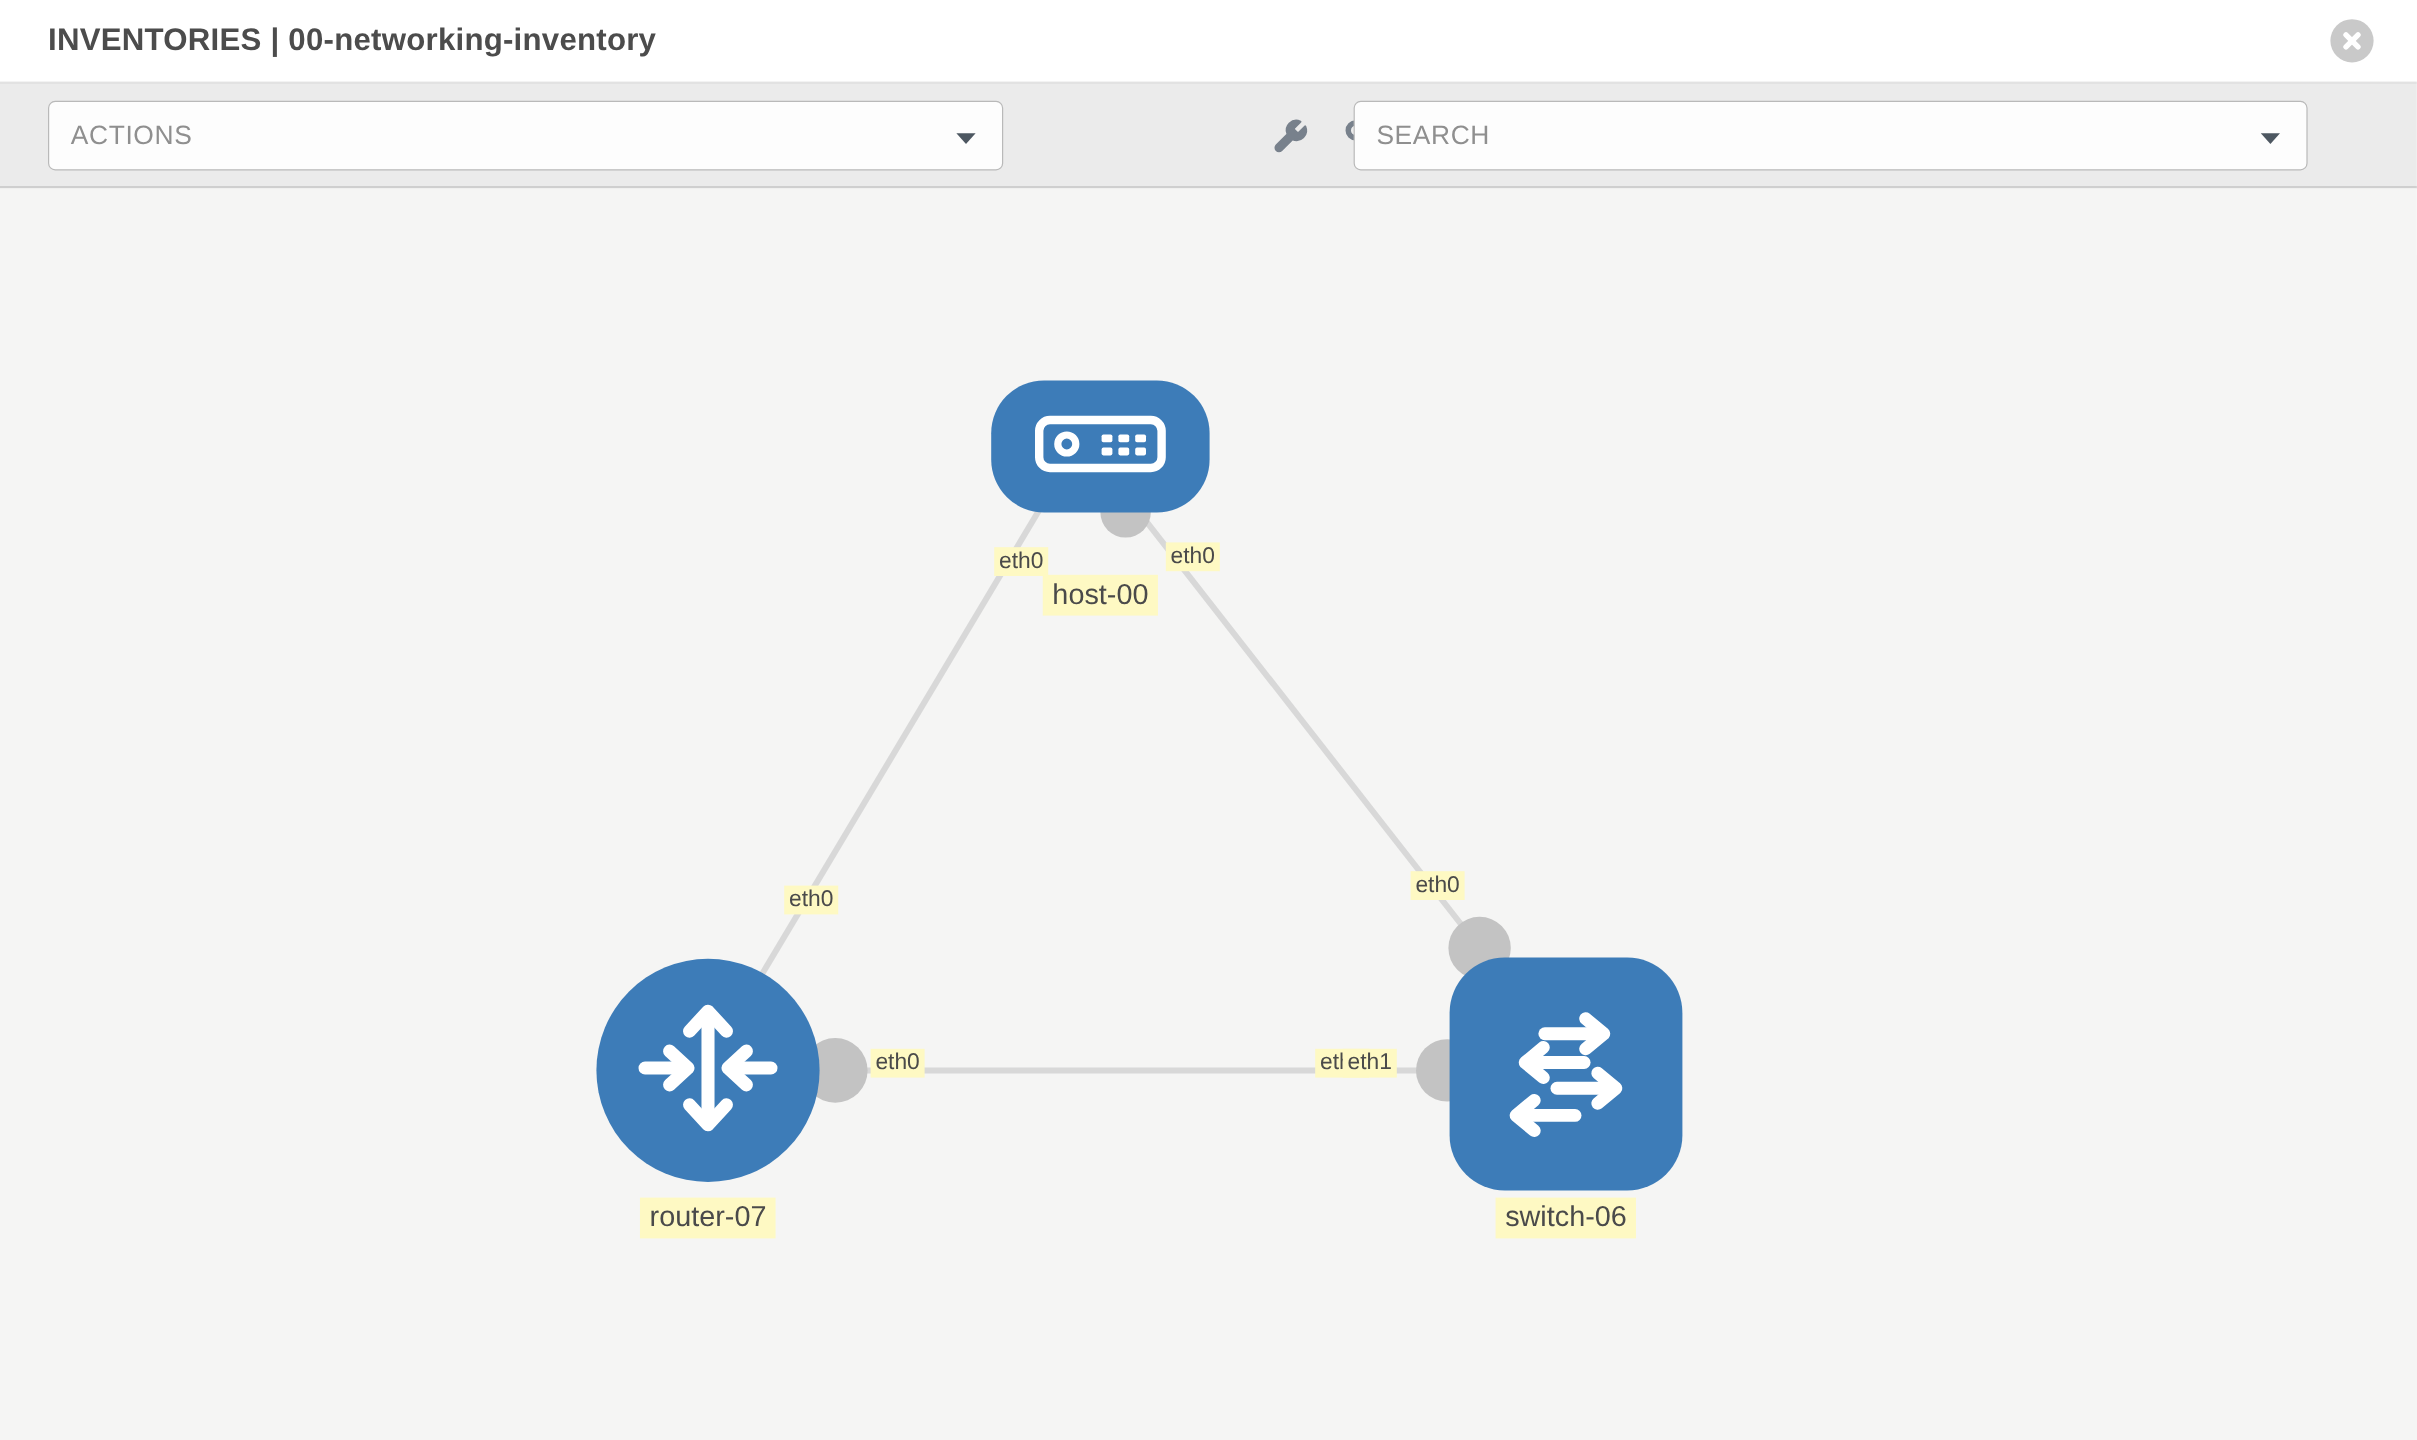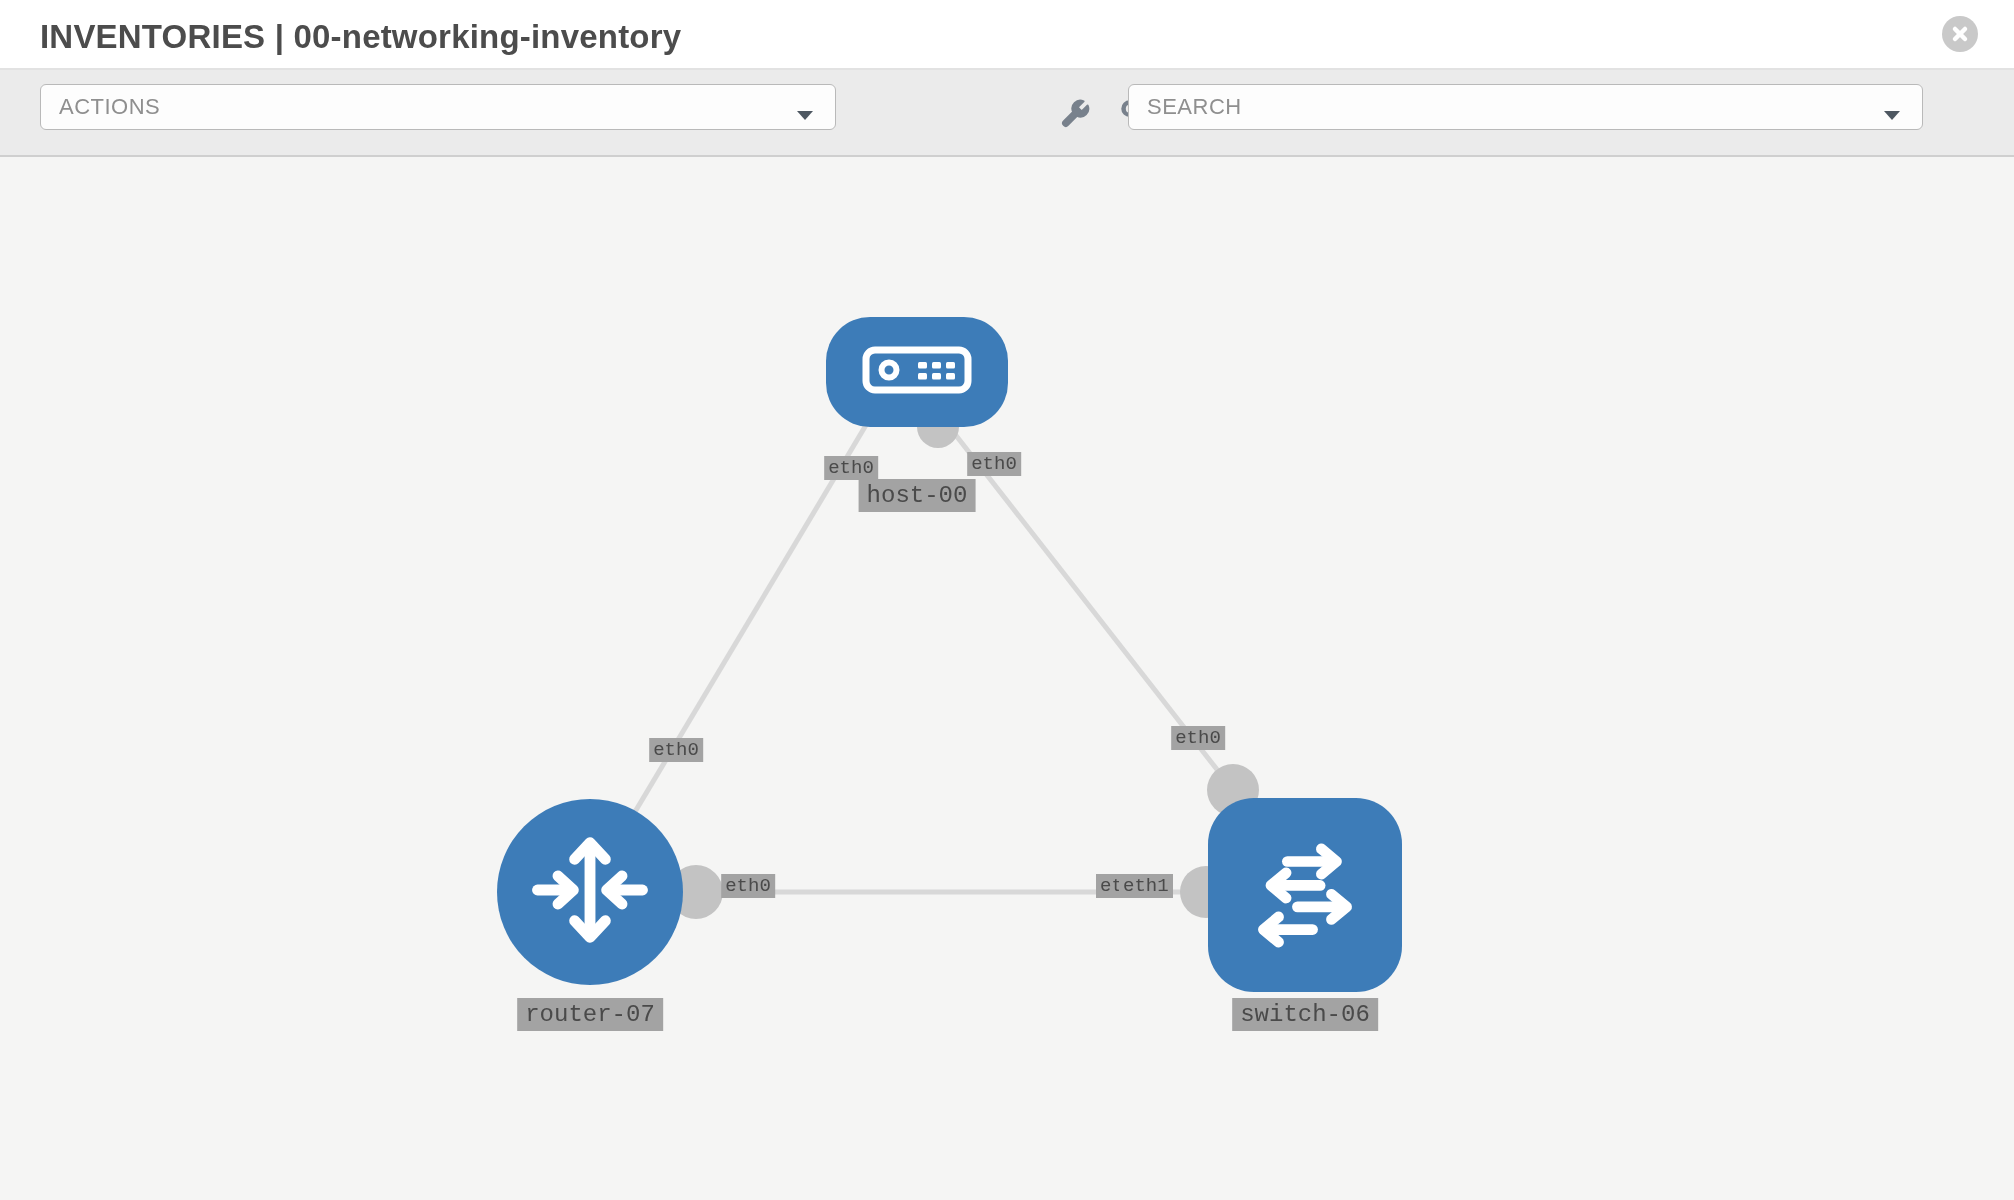--- a/index.html
+++ b/index.html
@@ -10,35 +10,35 @@
   }
   #app{position:relative;width:2014px;height:1200px;}
 
   
   .header{
     position:absolute;left:0;top:0;width:2014px;height:70px;
     background:#ffffff;border-bottom:2px solid #e2e2e2;box-sizing:border-box;
   }
   .header-title{
     position:absolute;left:40px;top:18px;
-    font-size:33px;font-weight:bold;color:#4c4c4c;letter-spacing:.2px;
+    font-size:26px;font-weight:bold;color:#4c4c4c;letter-spacing:.2px;
   }
   .close-btn{
     position:absolute;right:36px;top:16px;width:36px;height:36px;border-radius:50%;
     background:#c9c9c9;display:flex;align-items:center;justify-content:center;cursor:pointer;
   }
   .close-btn svg{display:block;}
 
   
   .toolbar{
     position:absolute;left:0;top:70px;width:2014px;height:87px;
     background:#ebebeb;border-bottom:2px solid #cfcfcf;box-sizing:border-box;
   }
   .select-box{
-    position:absolute;top:14px;height:46px;background:#fdfdfd;
+    position:absolute;top:14px;height:58px;background:#fdfdfd;
     border:1px solid #b9b9b9;border-radius:6px;box-sizing:border-box;
     display:flex;align-items:center;cursor:pointer;
   }
   .select-box .sel-label{
     margin-left:18px;font-size:22px;color:#8f8f8f;letter-spacing:.5px;
   }
   .caret{
     position:absolute;right:22px;top:26px;width:0;height:0;
     border-left:8px solid transparent;border-right:8px solid transparent;
     border-top:9px solid #4d5761;
@@ -64,21 +64,21 @@
     left:826px;top:160px;width:182px;height:110px;border-radius:44px;background:#3d7cb8;
   }
   .node-router{
     left:497px;top:642px;width:186px;height:186px;border-radius:50%;background:#3d7cb8;
   }
   .node-switch{
     left:1208px;top:641px;width:194px;height:194px;border-radius:46px;background:#3d7cb8;
   }
 
   .chip{
-    position:absolute;z-index:3;background:#a3a3a3;color:#4a4a4a;white-space:nowrap;font-family:Liberation Mono, monospace;
+    position:absolute;z-index:3;background:#fef9c3;color:#4a4a4a;white-space:nowrap;
   }
   .node-chip{font-size:24px;padding:3px 8px;transform:translateX(-50%);}
   .iface-chip{font-size:19px;padding:1px 4px;transform:translateX(-50%);}
   .iface-chip-raw{font-size:19px;padding:1px 4px;}
 </style>
 </head>
 <body>
 
 <div id="app">
 

